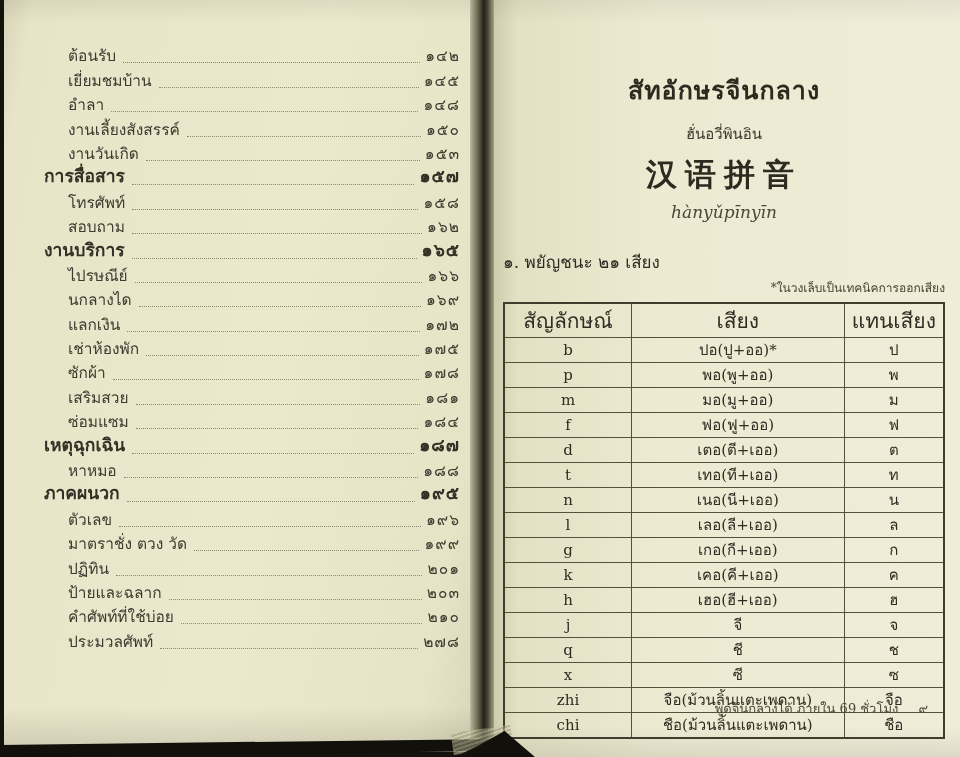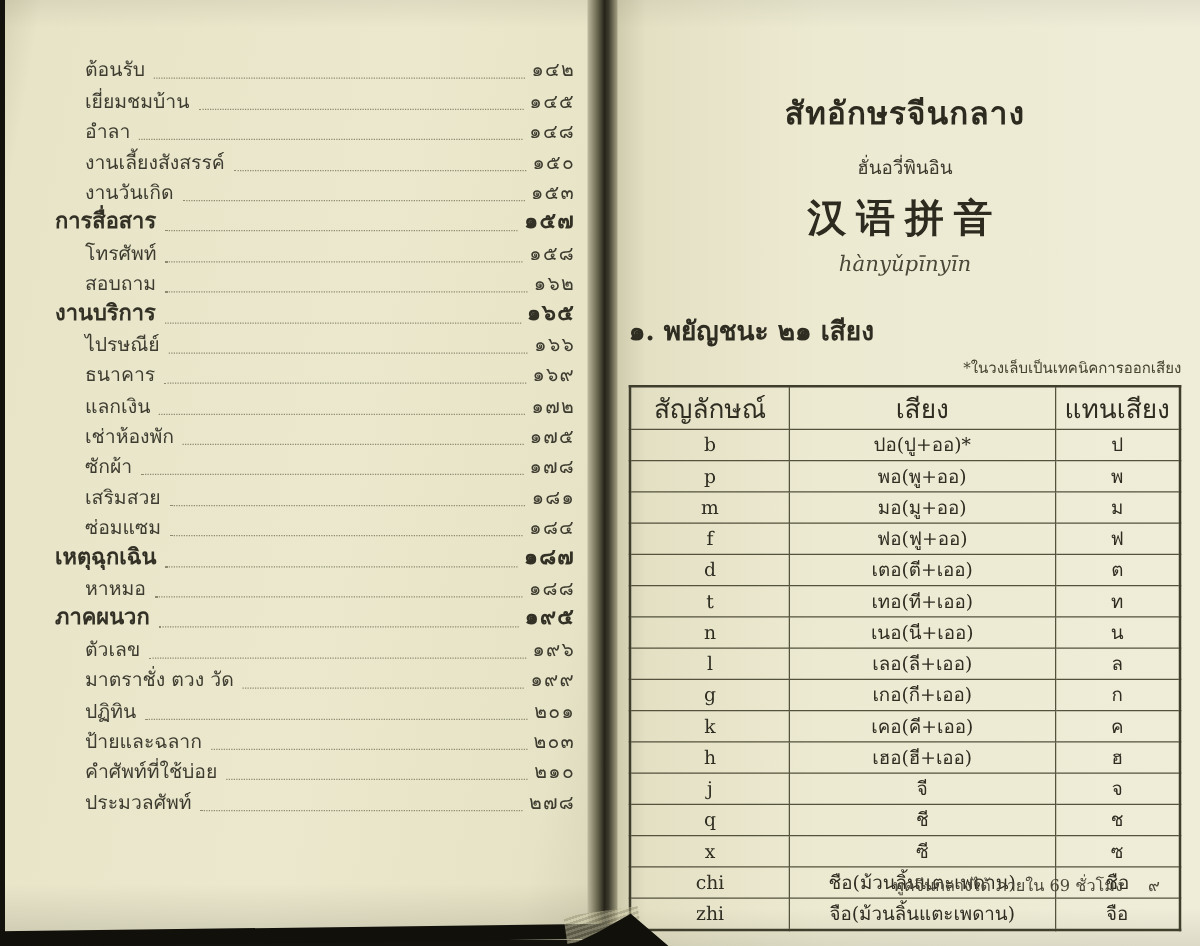--- a/index.html
+++ b/index.html
@@ -35,21 +35,21 @@
     left:494px;width:466px;height:757px;
     background:
       linear-gradient(180deg, rgba(0,0,0,0.05) 0, rgba(0,0,0,0) 3%, rgba(0,0,0,0) 96%, rgba(0,0,0,0.08) 100%),
       linear-gradient(90deg,#cfccae 0%,#e3e0c4 5%,#edead2 35%,#efecd8 100%);
   }
   .rp-content{position:absolute;left:9px;right:15px;top:12px;text-align:center;}
   .rp-title{margin-top:58px;font-size:25px;font-weight:bold;color:#2d2b20;letter-spacing:1px;}
   .rp-subtitle{margin-top:12px;font-size:15px;color:#3c3a2e;}
   .rp-chinese{margin-top:8px;font-size:31px;font-weight:bold;letter-spacing:8px;color:#2d2b20;}
   .rp-roman{margin-top:6px;font-size:17px;font-style:italic;color:#4a4838;}
-  .rp-section{margin-top:26px;text-align:left;font-size:21px;font-weight:bold;color:#2f2d22;}
+  .rp-section{margin-top:26px;text-align:left;font-size:17px;font-weight:normal;color:#2f2d22;}
   .rp-note{margin-top:3px;text-align:right;font-size:12px;color:#45432f;}
   table.consonants{
     margin-top:5px;border-collapse:collapse;width:100%;
     font-size:15px;color:#2f2d22;
     border:2px solid #3f3d2c;
   }
   table.consonants th, table.consonants td{
     border:1px solid #54513c;text-align:center;padding:0 4px;
   }
   table.consonants th{height:28px;font-size:21px;font-weight:normal;}
@@ -135,21 +135,21 @@
     <span class="toc-page">๑๖๕</span>
   </div>
 
   <div class="toc-row toc-sub">
     <span class="toc-label">ไปรษณีย์</span>
     <span class="toc-leader"></span>
     <span class="toc-page">๑๖๖</span>
   </div>
 
   <div class="toc-row toc-sub">
-    <span class="toc-label">ธนาคาร</span>
+    <span class="toc-label">นกลางได</span>
     <span class="toc-leader"></span>
     <span class="toc-page">๑๖๙</span>
   </div>
 
   <div class="toc-row toc-sub">
     <span class="toc-label">แลกเงิน</span>
     <span class="toc-leader"></span>
     <span class="toc-page">๑๗๒</span>
   </div>
 
@@ -338,29 +338,29 @@
     <td>ช</td>
   </tr>
 
   <tr>
     <td>x</td>
     <td>ซี</td>
     <td>ซ</td>
   </tr>
 
   <tr>
+    <td>zhi</td>
+    <td>จือ(ม้วนลิ้นแตะเพดาน)</td>
+    <td>จือ</td>
+  </tr>
+
+  <tr>
     <td>chi</td>
     <td>ชือ(ม้วนลิ้นแตะเพดาน)</td>
     <td>ชือ</td>
-  </tr>
-
-  <tr>
-    <td>zhi</td>
-    <td>จือ(ม้วนลิ้นแตะเพดาน)</td>
-    <td>จือ</td>
   </tr>
 </tbody>
       </table>
     </div>
 
     <div class="rp-footer">
       <span>พูดจีนกลางได้ ภายใน 69 ชั่วโมง</span>
       <span class="pagenum">๙</span>
     </div>
   </div>

